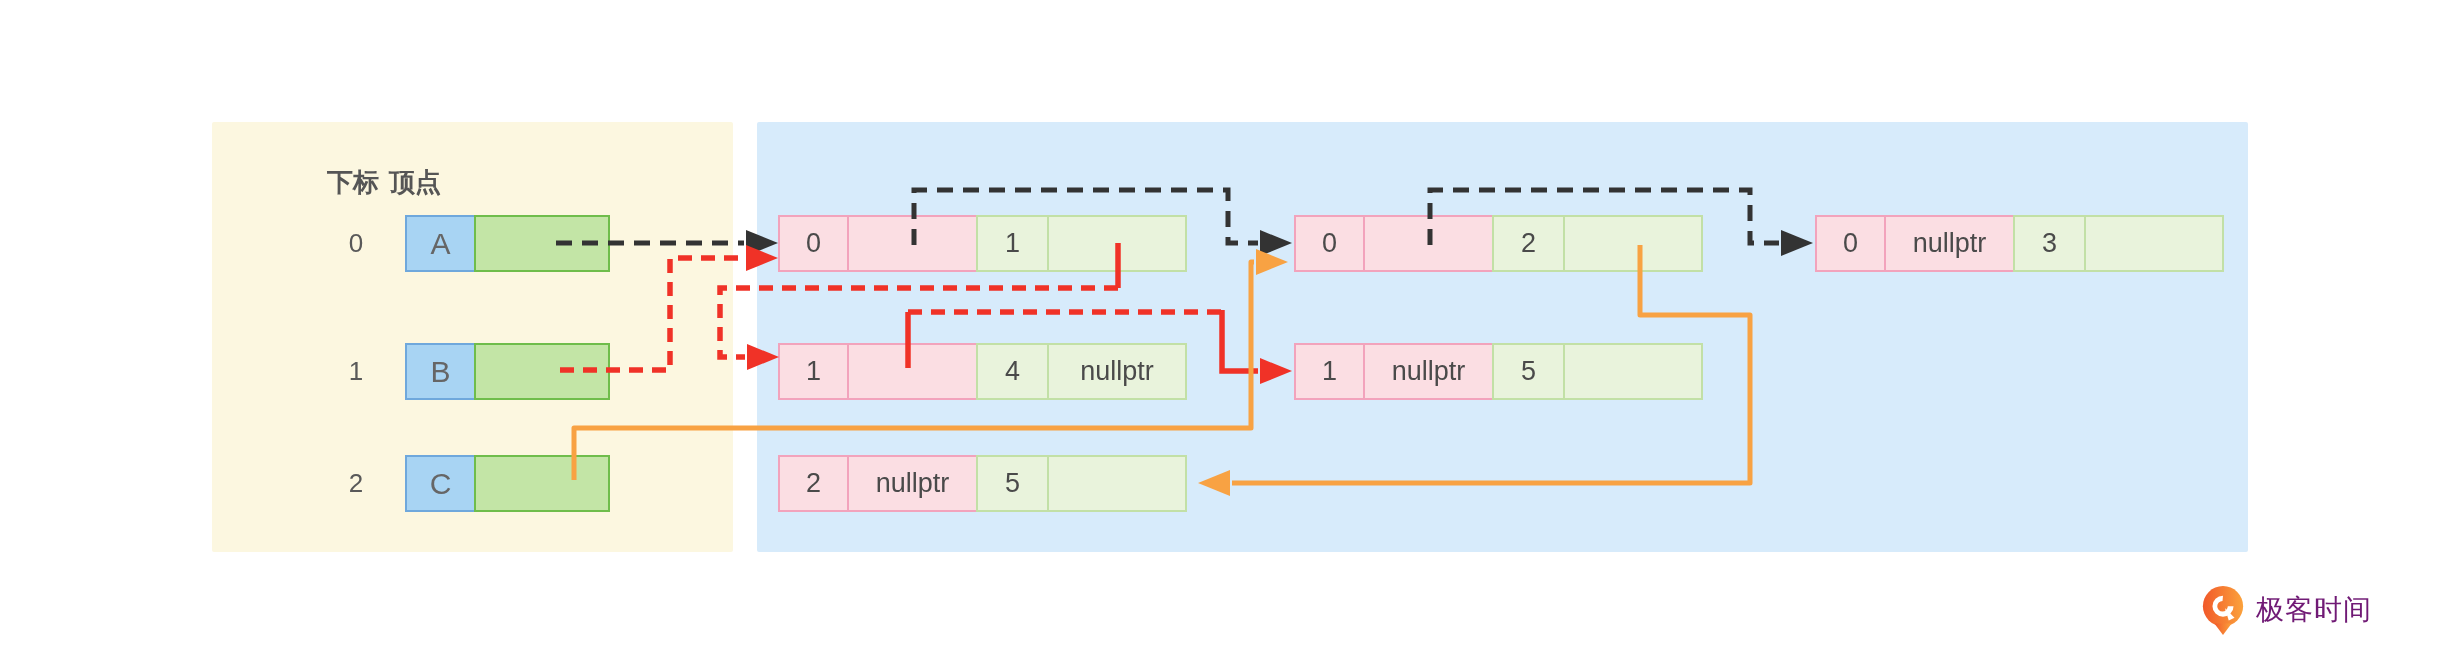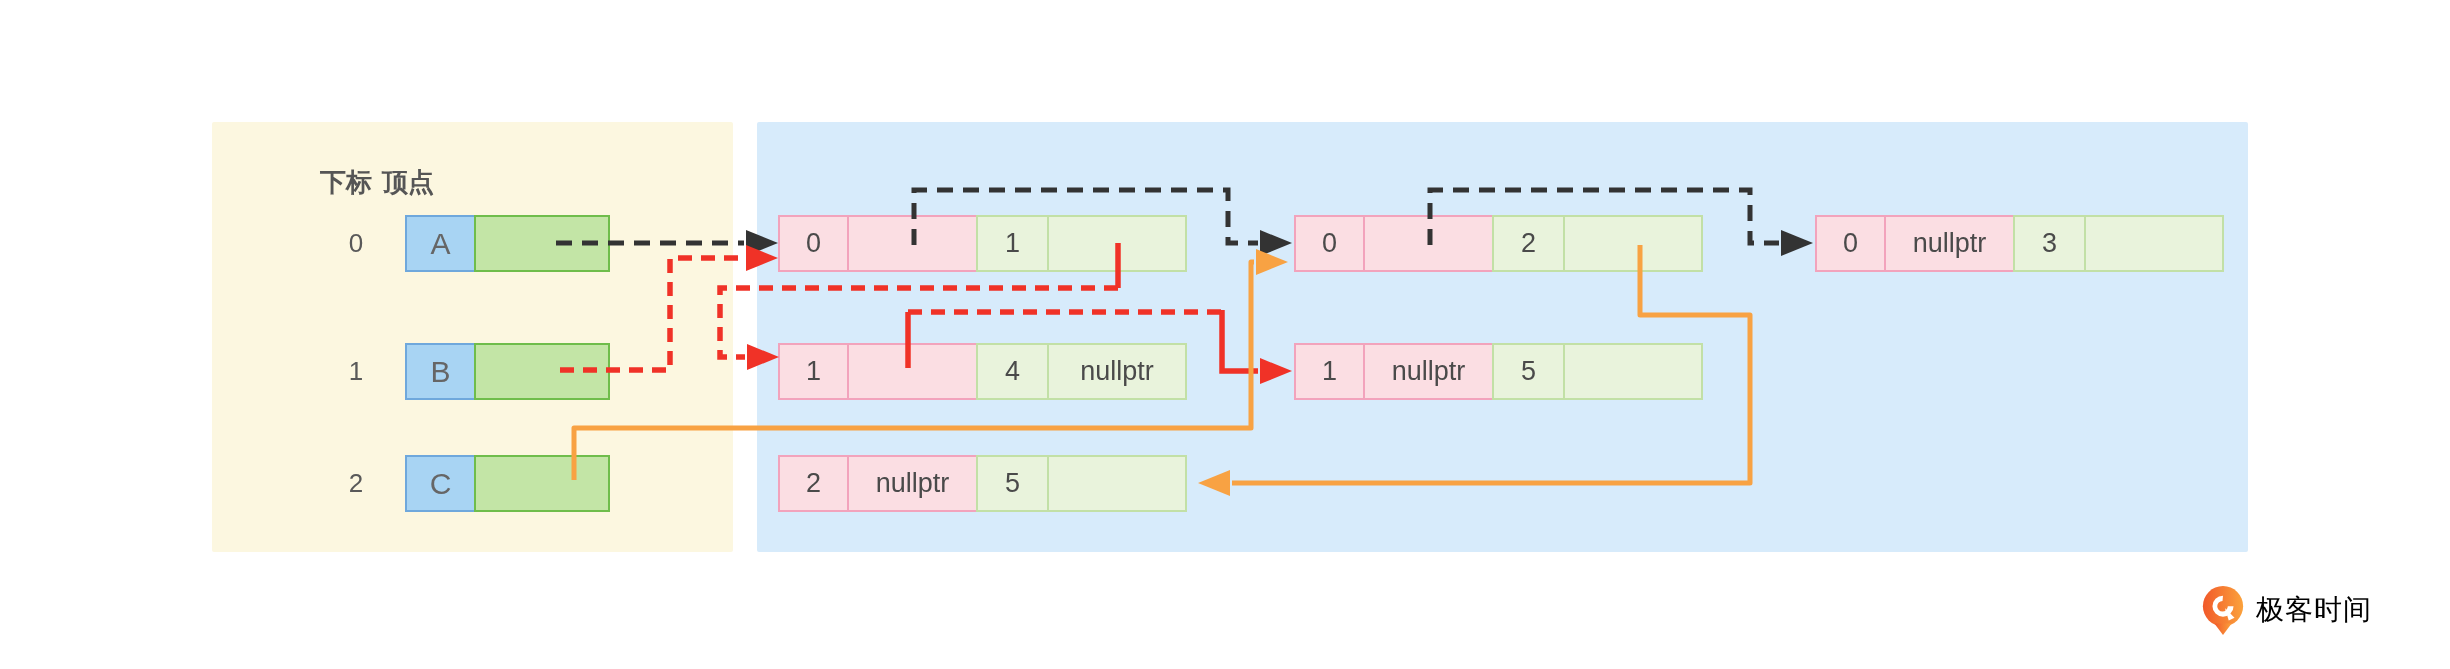--- a/index.html
+++ b/index.html
@@ -1,21 +1,21 @@
 <!DOCTYPE html>
 <html style="--panel-yellow: #FCF7E0; --panel-blue: #D7EBFB; --vertex-blue-fill: #A8D4F3; --vertex-blue-border: #6FA8DC; --vertex-green-fill: #C3E5A6; --vertex-green-border: #6FBD4B; --cell-pink-fill: #FBDEE3; --cell-pink-border: #F2A3BC; --cell-green-fill: #E9F3DC; --cell-green-border: #C2E0A6; --arrow-black: #333333; --arrow-red: #F03227; --arrow-orange: #F8A243; --logo-orange-dark: #F1592A; --logo-orange-light: #FBA23C; --text-gray: #4A4A4A;"><head>
 <meta charset="utf-8">
 <style>
   html,body{margin:0;padding:0;background:#ffffff;}
   body{width:2450px;height:669px;font-family:"Liberation Sans","DejaVu Sans",sans-serif;}
   .canvas{position:relative;width:2450px;height:669px;overflow:hidden;background:#ffffff;}
   .panel{position:absolute;border-radius:2px;}
   .panel-yellow{left:212px;top:122px;width:521px;height:430px;background:var(--panel-yellow,#FCF7E0);}
   .panel-blue{left:757px;top:122px;width:1491px;height:430px;background:var(--panel-blue,#D7EBFB);}
-  .hdr{position:absolute;top:166px;height:32px;line-height:32px;font-size:26px;font-weight:bold;color:#555;text-align:left;}
+  .hdr{position:absolute;top:166px;height:32px;line-height:32px;font-size:26px;font-weight:bold;color:#555;text-align:center;}
   .hdr-index{left:320px;width:66px;}
   .hdr-vertex{left:382px;width:66px;}
   .idx{position:absolute;width:36px;height:57px;line-height:57px;text-align:center;font-size:26px;color:#595959;left:338px;}
   .vbox{position:absolute;left:405px;width:205px;height:57px;display:flex;}
   .vcell-blue{box-sizing:border-box;width:71px;height:57px;background:var(--vertex-blue-fill,#A8D4F3);border:2px solid var(--vertex-blue-border,#6FA8DC);
     display:flex;align-items:center;justify-content:center;font-size:30px;color:#666;}
   .vcell-green{box-sizing:border-box;width:136px;height:57px;margin-left:-2px;background:var(--vertex-green-fill,#C3E5A6);border:2px solid var(--vertex-green-border,#6FBD4B);}
   .node{position:absolute;display:flex;height:57px;}
   .cell{box-sizing:border-box;height:57px;display:flex;align-items:center;justify-content:center;font-size:27px;color:var(--text-gray,#4A4A4A);}
   .cell + .cell{margin-left:-2px;}
@@ -27,21 +27,21 @@
   .ar-black{stroke:var(--arrow-black,#333333);}
   .ar-red{stroke:var(--arrow-red,#F03227);stroke-width:5.5px;}
   .ar-orange{stroke:var(--arrow-orange,#F8A243);}
   .dash-black{stroke-dasharray:16 10;}
   .dash-red{stroke-dasharray:14 9;}
   .ah-black{fill:var(--arrow-black,#333333);stroke:none;}
   .ah-red{fill:var(--arrow-red,#F03227);stroke:none;}
   .ah-orange{fill:var(--arrow-orange,#F8A243);stroke:none;}
   .logo{position:absolute;left:2200px;top:585px;display:flex;align-items:center;}
   .logo-icon{width:46px;height:50px;}
-  .logo-text{margin-left:10px;font-size:28px;color:#000000;letter-spacing:1px;}
+  .logo-text{margin-left:10px;font-size:28px;color:#701a75;letter-spacing:1px;}
 </style>
 </head>
 <body>
 
 <div class="canvas">
 
   <div class="panel panel-yellow"></div>
   <div class="panel panel-blue"></div>
 
   <div class="hdr hdr-index">下标</div>

